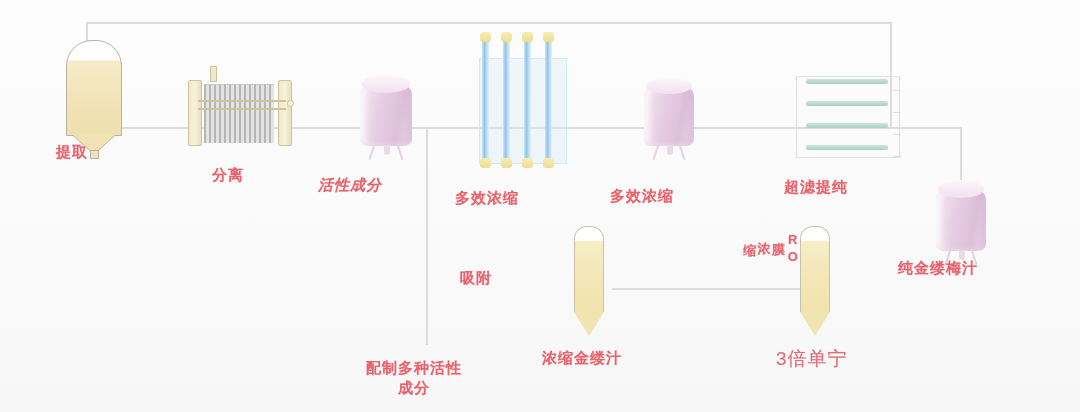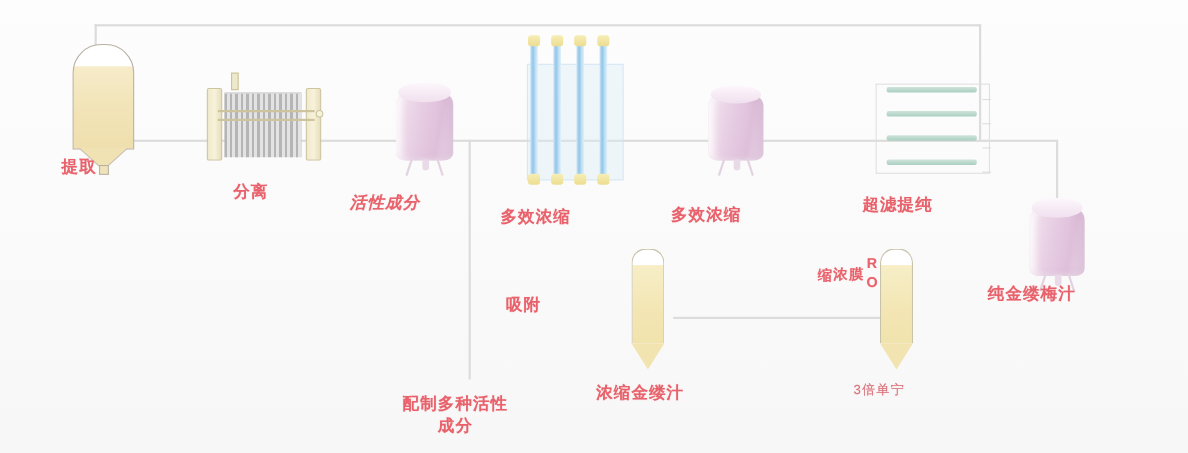--- a/index.html
+++ b/index.html
@@ -26,21 +26,21 @@
     text-shadow:0 0 1px rgba(232,97,107,.35);
     white-space:pre-line;
     line-height:1.35;
   }
   .lbl.vert{
     writing-mode:vertical-rl;
     text-orientation:upright;
     letter-spacing:2px;
     line-height:1.1;
   }
-  .lbl.small{font-size:12px;font-weight:normal;color:#d9707a;}
+  .lbl.small{font-size:19px;font-weight:normal;color:#d9707a;}
 
   
   .extract{position:absolute;}
   .ex-body{
     position:absolute;left:0;top:12px;width:56px;height:96px;
     border:1.6px solid #b9b2a4;
     border-top-left-radius:26px;border-top-right-radius:26px;
     background:linear-gradient(180deg,#ffffff 0%,#ffffff 20%,#f6ecc9 21%,#f2e4b8 60%,#efdfae 100%);
     box-sizing:border-box;
   }

